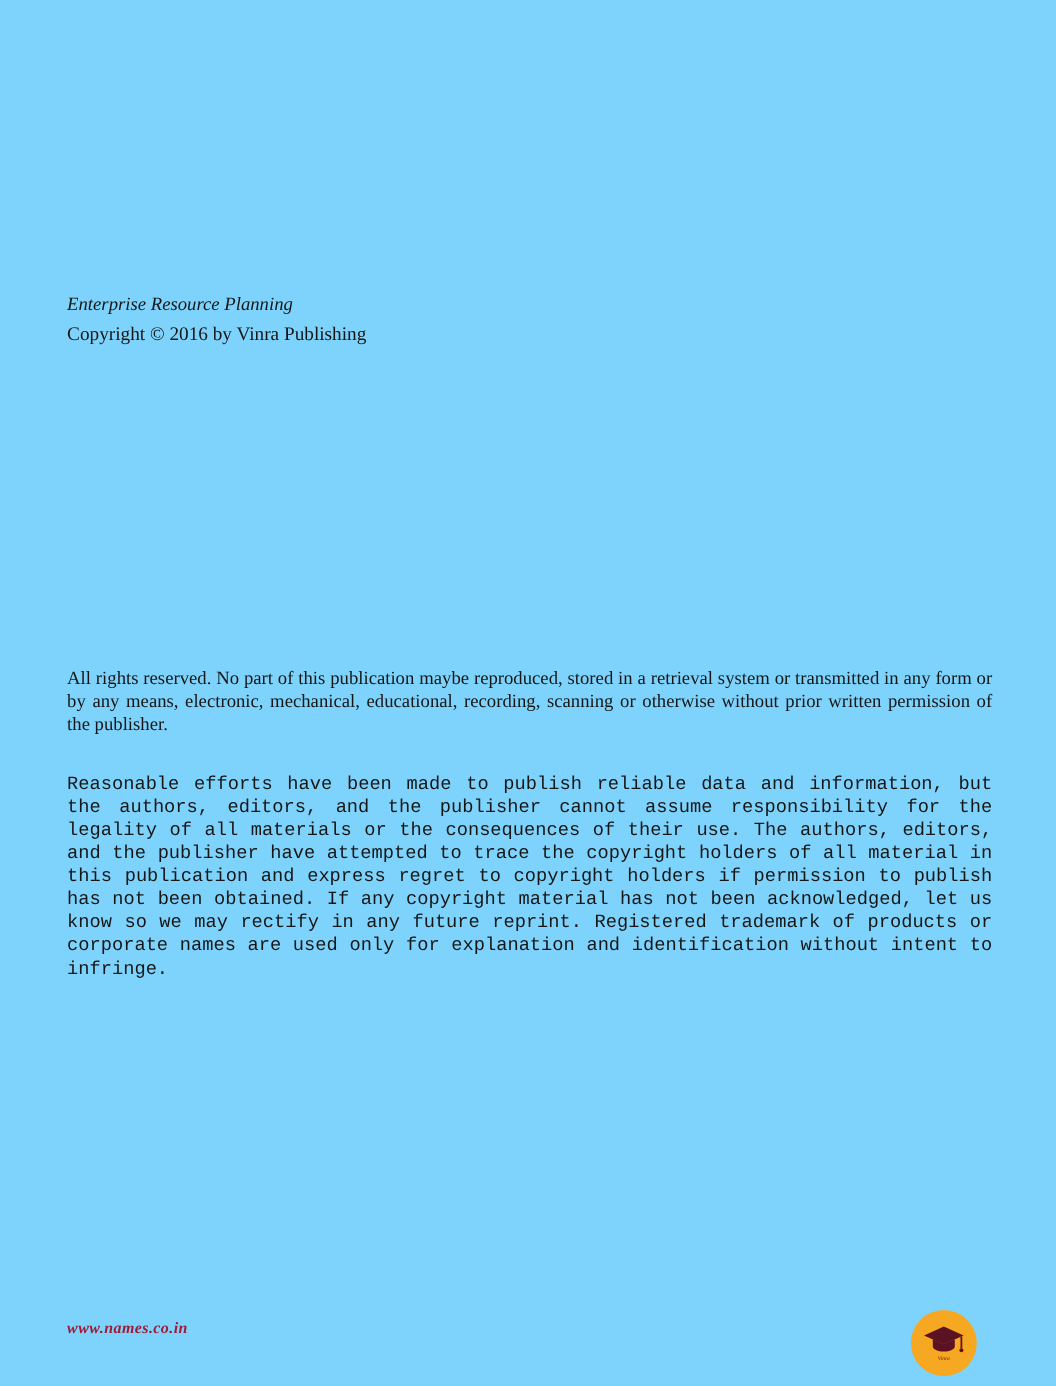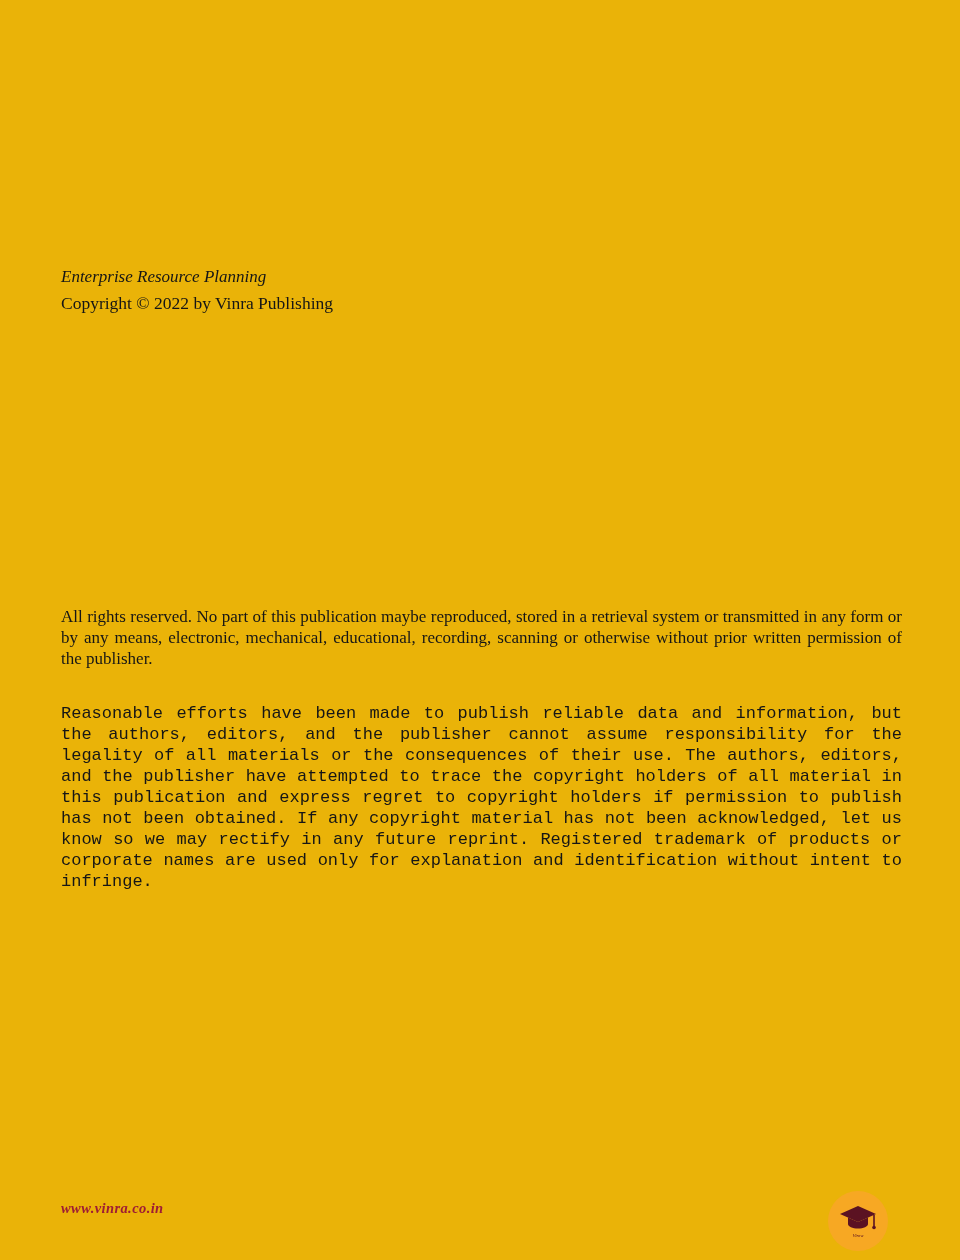--- a/index.html
+++ b/index.html
@@ -4,21 +4,21 @@
 <style>
   html, body {
     margin: 0;
     padding: 0;
     background: #ffffff;
   }
   .page {
     position: relative;
     width: 960px;
     height: 1260px;
-    background: #eab308;
+    background: #7dd3fc;
     font-family: "Liberation Serif", serif;
     color: #161616;
     overflow: hidden;
   }
   .title-block {
     position: absolute;
     left: 61px;
     top: 263px;
     width: 845px;
   }
@@ -80,29 +80,29 @@
     text-align: center;
   }
 </style>
 </head>
 <body>
 
 <div class="page">
 
   <div class="title-block">
     <p class="book-title">Enterprise Resource Planning</p>
-    <p class="copyright-line">Copyright © 2022 by Vinra Publishing</p>
+    <p class="copyright-line">Copyright © 2016 by Vinra Publishing</p>
   </div>
 
   <p class="para para-rights">All rights reserved. No part of this publication maybe reproduced, stored in a retrieval system or transmitted in any form or by any means, electronic, mechanical, educational, recording, scanning or otherwise without prior written permission of the publisher.</p>
 
   <p class="para para-disclaimer">Reasonable efforts have been made to publish reliable data and information, but the authors, editors, and the publisher cannot assume responsibility for the legality of all materials or the consequences of their use. The authors, editors, and the publisher have attempted to trace the copyright holders of all material in this publication and express regret to copyright holders if permission to publish has not been obtained. If any copyright material has not been acknowledged, let us know so we may rectify in any future reprint. Registered trademark of products or corporate names are used only for explanation and identification without intent to infringe.</p>
 
 
-  <div class="website">www.vinra.co.in</div>
+  <div class="website">www.names.co.in</div>
 
   <div class="logo-badge">
     <span>
       <svg width="40" height="32" viewBox="0 0 40 32" aria-hidden="true">
         <polygon points="20,2 38,10 20,18 2,10" fill="#5b1222"></polygon>
         <path d="M10,13.5 v6.5 c0,2.6 4.5,4.6 10,4.6 s10,-2 10,-4.6 v-6.5 l-10,4.4 z" fill="#5b1222"></path>
         <line x1="36" y1="11" x2="36" y2="22" stroke="#5b1222" stroke-width="1.6"></line>
         <circle cx="36" cy="23.5" r="1.8" fill="#5b1222"></circle>
       </svg>
     </span>

